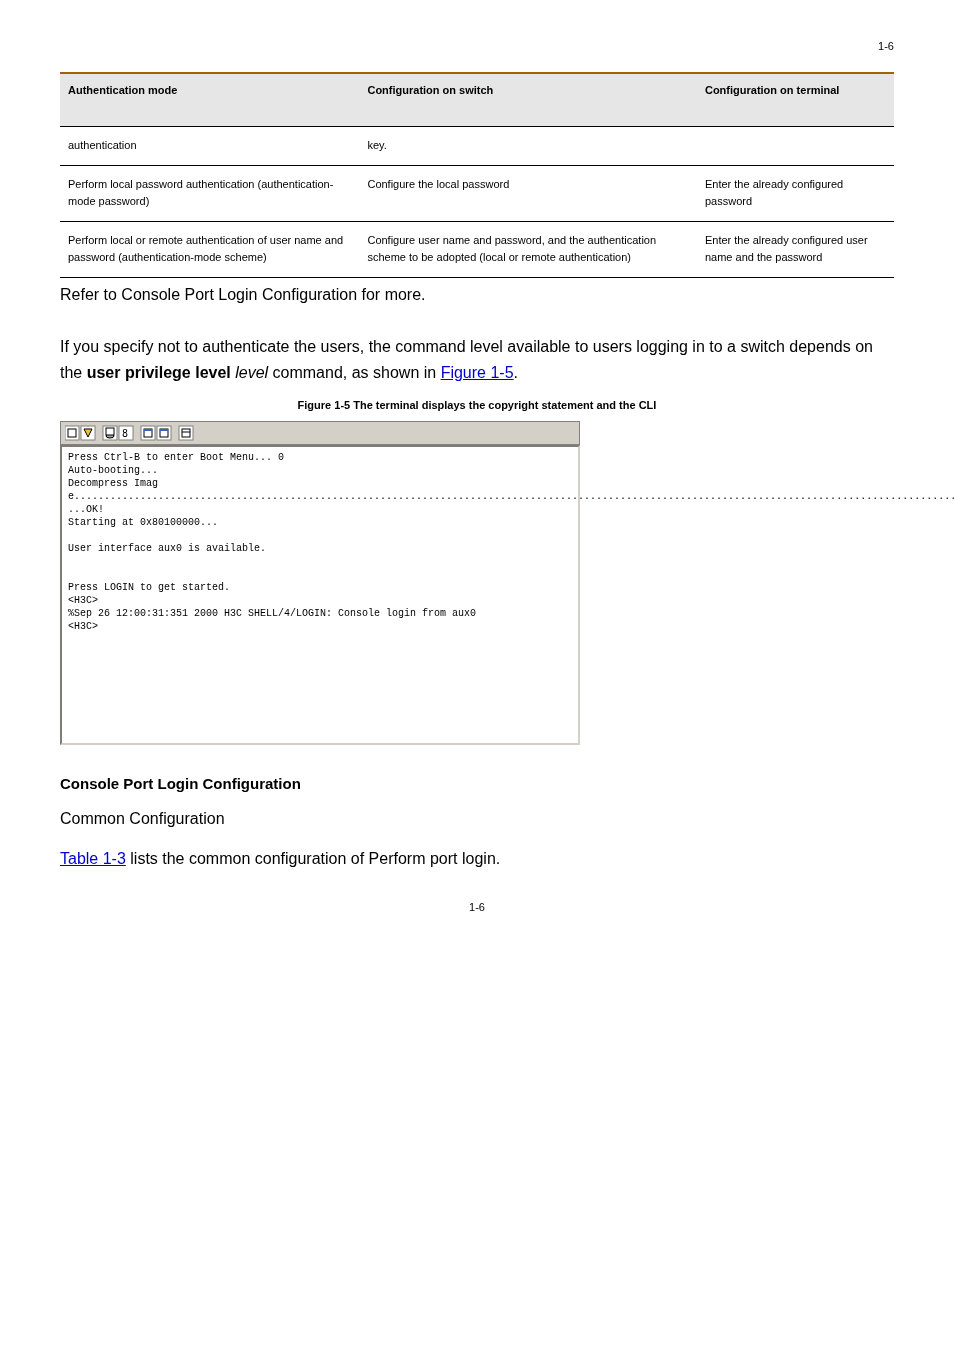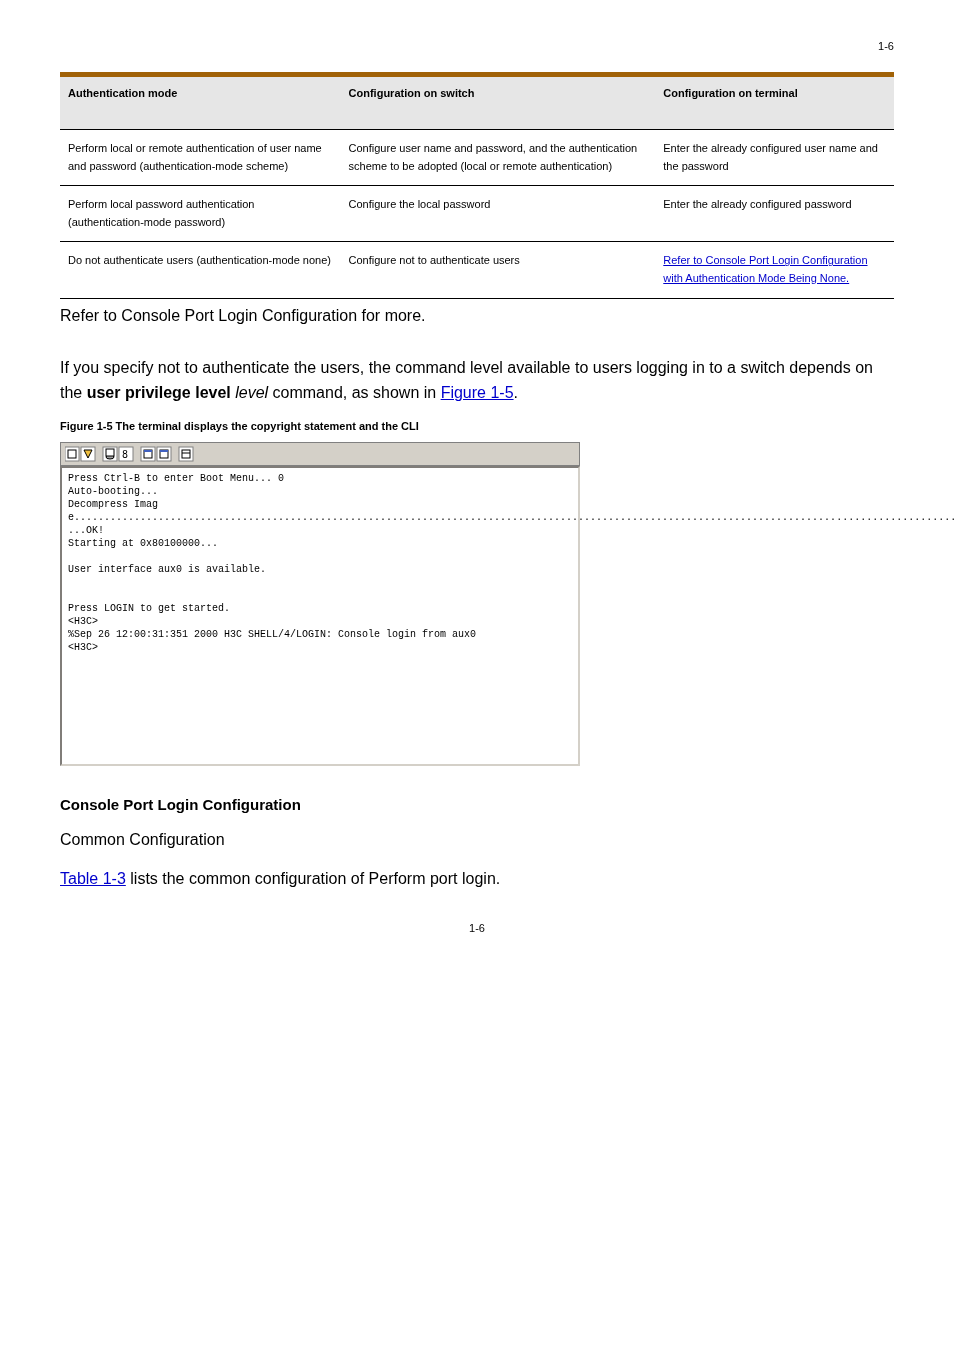--- a/index.html
+++ b/index.html
@@ -15,36 +15,36 @@
     table.auth-table {
       width: 100%;
       border-collapse: collapse;
       margin-bottom: 8px;
     }
     table.auth-table th {
       background: #e6e6e6;
       font-weight: bold;
       text-align: left;
       padding: 10px 8px 30px 8px;
-      border-top: 5px solid #a16207;
+      border-top: 2px solid #a16207;
       border-bottom: 1px solid #000;
       vertical-align: top;
       font-size: 11px;
     }
     table.auth-table td {
       padding: 10px 8px;
       border-bottom: 1px solid #000;
       vertical-align: top;
       font-size: 11px;
       line-height: 1.6;
     }
     .table-note { font-size: 16px; margin-bottom: 30px; }
     .body-text { font-size: 16px; line-height: 1.6; margin-bottom: 14px; }
     .link { color: #0000cc; text-decoration: underline; }
-    .figure-caption { font-size: 11px; margin-bottom: 10px; }
+    .figure-caption { font-size: 11px; margin-bottom: 10px; text-align: center; }
     .terminal-wrap {
       width: 520px;
       margin-bottom: 30px;
     }
     .terminal-toolbar {
       background: #d4d0c8;
       border: 1px solid #808080;
       padding: 2px 4px;
     }
     .terminal-toolbar svg { display: block; }
@@ -74,35 +74,33 @@
 <table class="auth-table">
   <thead>
     <tr>
       <th>Authentication mode</th>
       <th>Configuration on switch</th>
       <th>Configuration on terminal</th>
     </tr>
   </thead>
   <tbody>
     <tr>
-      <td>Perform local or remote authentication of user name and password (authentication-mode scheme)</td>
-      <td>Configure user name and password, and the authentication scheme to be adopted (local or remote authentication)</td>
-      <td>Enter the already configured user name and the password</td>
+      <td>authentication</td>
+      <td>key.</td>
+      <td></td>
     </tr>
     <tr>
       <td>Perform local password authentication (authentication-mode password)</td>
       <td>Configure the local password</td>
       <td>Enter the already configured password</td>
     </tr>
     <tr>
-      <td>Do not authenticate users (authentication-mode none)</td>
-      <td>Configure not to authenticate users</td>
-      <td>
-        <span class="link">Refer to Console Port Login Configuration with Authentication Mode Being None.</span>
-      </td>
+      <td>Perform local or remote authentication of user name and password (authentication-mode scheme)</td>
+      <td>Configure user name and password, and the authentication scheme to be adopted (local or remote authentication)</td>
+      <td>Enter the already configured user name and the password</td>
     </tr>
   </tbody>
 </table>
 
 <div class="table-note">Refer to Console Port Login Configuration for more.</div>
 
 <p class="body-text">
   <span>If you specify not to authenticate the users, the command level available to users logging in to a switch depends on the </span><b>user privilege level</b><i> level </i><span>command, as shown in </span><span class="link">Figure 1-5</span><span>.</span>
 </p>
 

